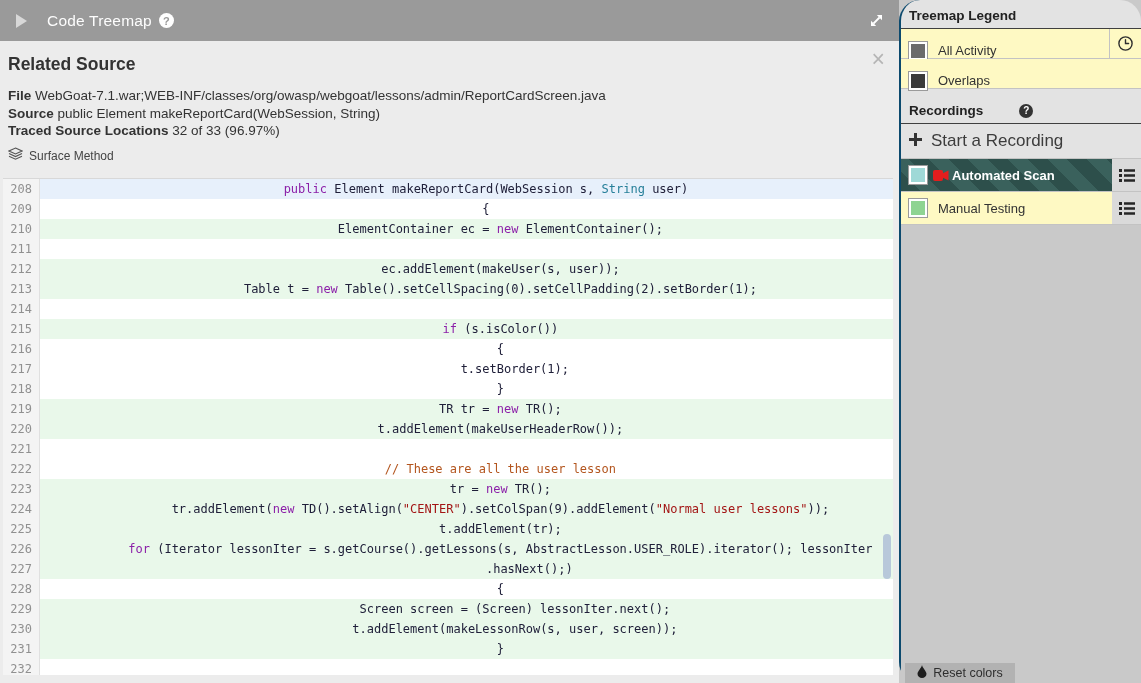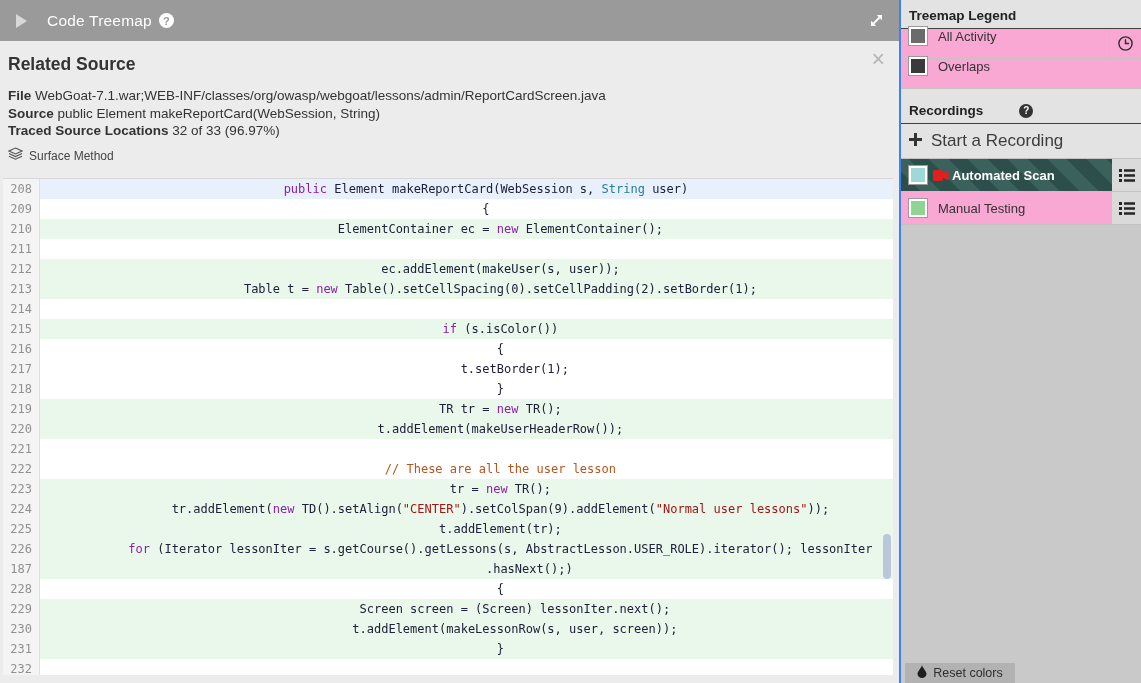--- a/index.html
+++ b/index.html
@@ -59,36 +59,36 @@
   .tok-c { color:#b3551e; }
   .tok-t { color:#267f99; }
   .scroll-thumb {
     position:absolute; right:2px; top:355px; width:8px; height:45px;
     background:#b8c8da; border-radius:4px; cursor:pointer;
   }
 
   
   .sidebar {
     position:absolute; left:899px; top:0; width:242px; height:683px;
-    background:#e3e3e3; border-left:2px solid #3b82f6;
-    display:flex; flex-direction:column;
+    background:#e3e3e3; border-left:2px solid #0c4a6e;
+    display:flex; flex-direction:column;border-radius:21px;
   }
   .side-title {
     font-size:13.5px; font-weight:bold; color:#222;
     padding:8px 8px 5px 8px; border-bottom:1px solid #3f3f3f;
     display:flex; align-items:center; gap:6px;
   }
   .side-title.recordings { margin-top:6px;gap:36px; }
   .q-dark {
     width:14px; height:14px; border-radius:50%; background:#333; color:#fff;
     font-size:10px; font-weight:bold; display:inline-flex; align-items:center; justify-content:center;
   }
   .legend-row, .rec-row {
-    display:flex; align-items:flex-start; height:30px;
-    border-bottom:1px solid #c3c3c3; background:#f9a8d4; cursor:pointer;
+    display:flex; align-items:flex-end; height:30px;
+    border-bottom:1px solid #c3c3c3; background:#fef9c3; cursor:pointer;
   }
   .rec-row { height:33px; padding:0; }
   .swatch {
     flex:none; width:14px; height:14px; margin:0 13px 0 10px;
     box-shadow:0 0 0 2px #ffffff, 0 0 0 3px #9a9a9a;
   }
   .legend-label, .rec-label { font-size:13px; color:#333; }
   .legend-right {
     margin-left:auto; width:32px; align-self:stretch; flex:none;
     display:flex; align-items:center; justify-content:center;
@@ -236,21 +236,21 @@
             </div>
             <div class="code-row">
               <div class="gutter">225</div>
               <div class="code-text bg-g"><span>        t.addElement(tr);</span></div>
             </div>
             <div class="code-row">
               <div class="gutter">226</div>
               <div class="code-text bg-g"><span>        </span><span class="tok-k">for</span><span> (Iterator lessonIter = s.getCourse().getLessons(s, AbstractLesson.USER_ROLE).iterator(); lessonIter</span></div>
             </div>
             <div class="code-row">
-              <div class="gutter">187</div>
+              <div class="gutter">227</div>
               <div class="code-text bg-g"><span>                .hasNext();)</span></div>
             </div>
             <div class="code-row">
               <div class="gutter">228</div>
               <div class="code-text bg-w"><span>        {</span></div>
             </div>
             <div class="code-row">
               <div class="gutter">229</div>
               <div class="code-text bg-g"><span>            Screen screen = (Screen) lessonIter.next();</span></div>
             </div>

